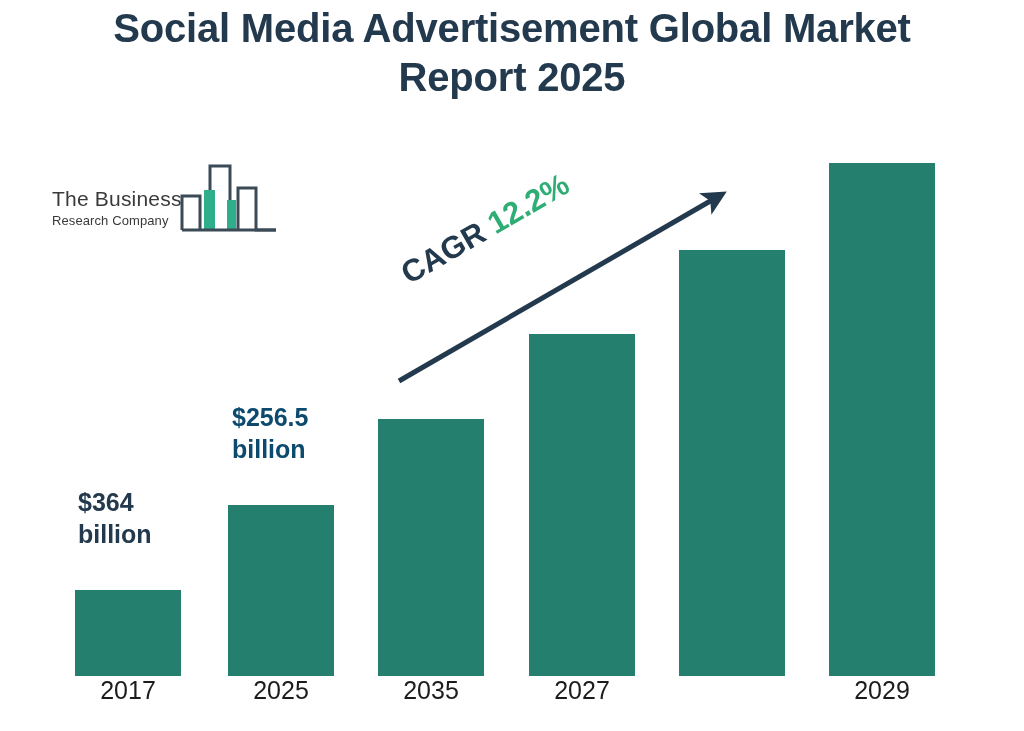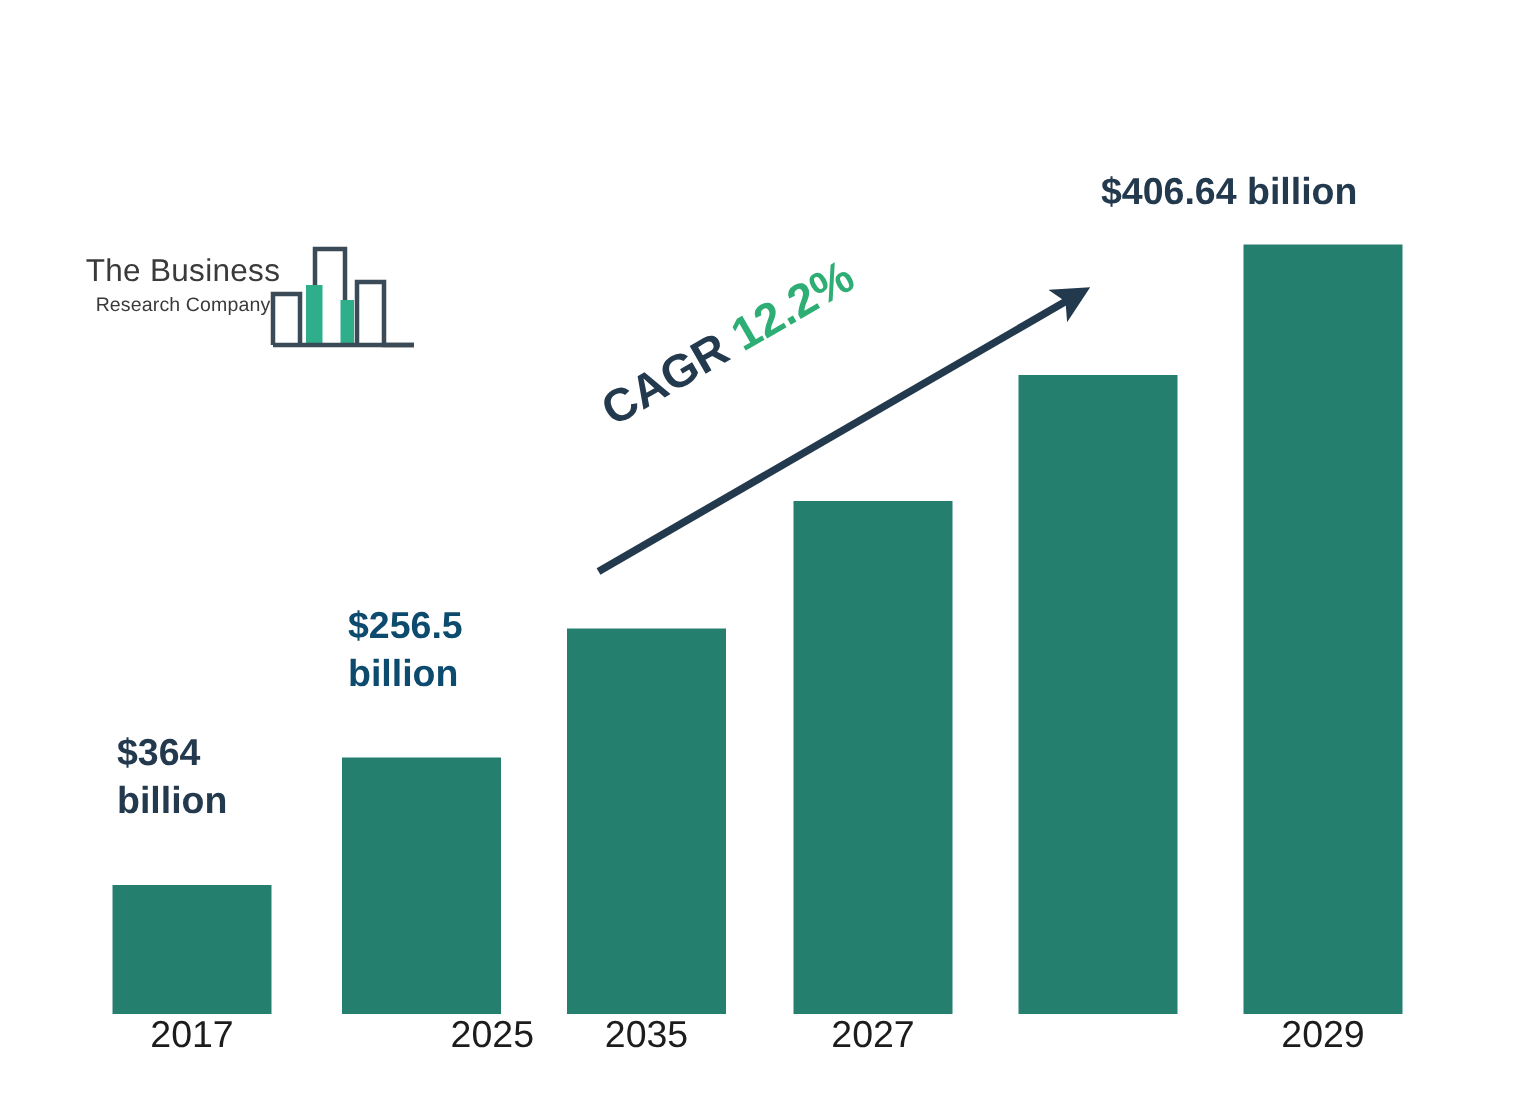--- a/index.html
+++ b/index.html
@@ -36,24 +36,23 @@
   .logo {
     position: absolute;
     left: 52px;
     top: 160px;
     width: 225px;
     height: 76px;
   }
   .logo-text {
     position: absolute;
     left: 0;
-    top: 10px;
+    top: 28px;
     width: 140px;
     color: #3a3a3a;
-    text-align: center;
   }
   .logo-line1 {
     font-size: 21px;
     line-height: 1;
     letter-spacing: 0.2px;
     white-space: nowrap;
   }
   .logo-line2 {
     font-size: 13px;
     line-height: 1;
@@ -120,20 +119,21 @@
     white-space: nowrap;
   }
   .cagr-word { color: #23394d; }
   .cagr-value { color: #2eae75; }
 </style>
 </head>
 <body>
 
 <div id="canvas">
 
+  <div class="title">Social Media Advertisement Global Market Report 2025</div>
 
   <div class="logo">
     <div class="logo-text">
       <div class="logo-line1">The Business</div>
       <div class="logo-line2">Research Company</div>
     </div>
     <svg class="logo-mark" viewBox="0 0 98 76">
       <polyline points="2,70 2,36 20,36 20,70" fill="none" stroke="#3a4a56" stroke-width="3"></polyline>
       <polyline points="30,70 30,6 50,6 50,70" fill="none" stroke="#3a4a56" stroke-width="3"></polyline>
       <polyline points="58,70 58,28 76,28 76,70 96,70" fill="none" stroke="#3a4a56" stroke-width="3"></polyline>
@@ -148,24 +148,23 @@
     <div class="bar" style="left:228px; top:505px; width:106px; height:171px;"></div>
     <div class="bar" style="left:378px; top:419px; width:106px; height:257px;"></div>
     <div class="bar" style="left:529px; top:334px; width:106px; height:342px;"></div>
     <div class="bar" style="left:679px; top:250px; width:106px; height:426px;"></div>
     <div class="bar" style="left:829px; top:163px; width:106px; height:513px;"></div>
 
     <div class="bar-label navy" style="left:78px; top:487px; width:140px;">$364
 billion</div>
     <div class="bar-label green" style="left:232px; top:402px; width:160px;">$256.5
 billion</div>
-    <div class="bar-label navy" style="left:734px; top:113px; width:260px; white-space:nowrap;">$406.64 billion</div>
 
     <div class="xtick" style="left:53px;">2017</div>
-    <div class="xtick" style="left:206px;text-align:right;">2025</div>
+    <div class="xtick" style="left:206px;">2025</div>
     <div class="xtick" style="left:356px;">2035</div>
     <div class="xtick" style="left:507px;text-align:center;">2027</div>
     <div class="xtick" style="left:807px;">2029</div>
 
   </div>
 
   <svg class="cagr-arrow" viewBox="0 0 1024 731">
     <defs>
       <marker id="arrowhead" markerWidth="5" markerHeight="5" refX="3.2" refY="2.5" orient="auto">
         <polygon points="0,0 5,2.5 0,5 1.2,2.5" fill="#23394d"></polygon>

